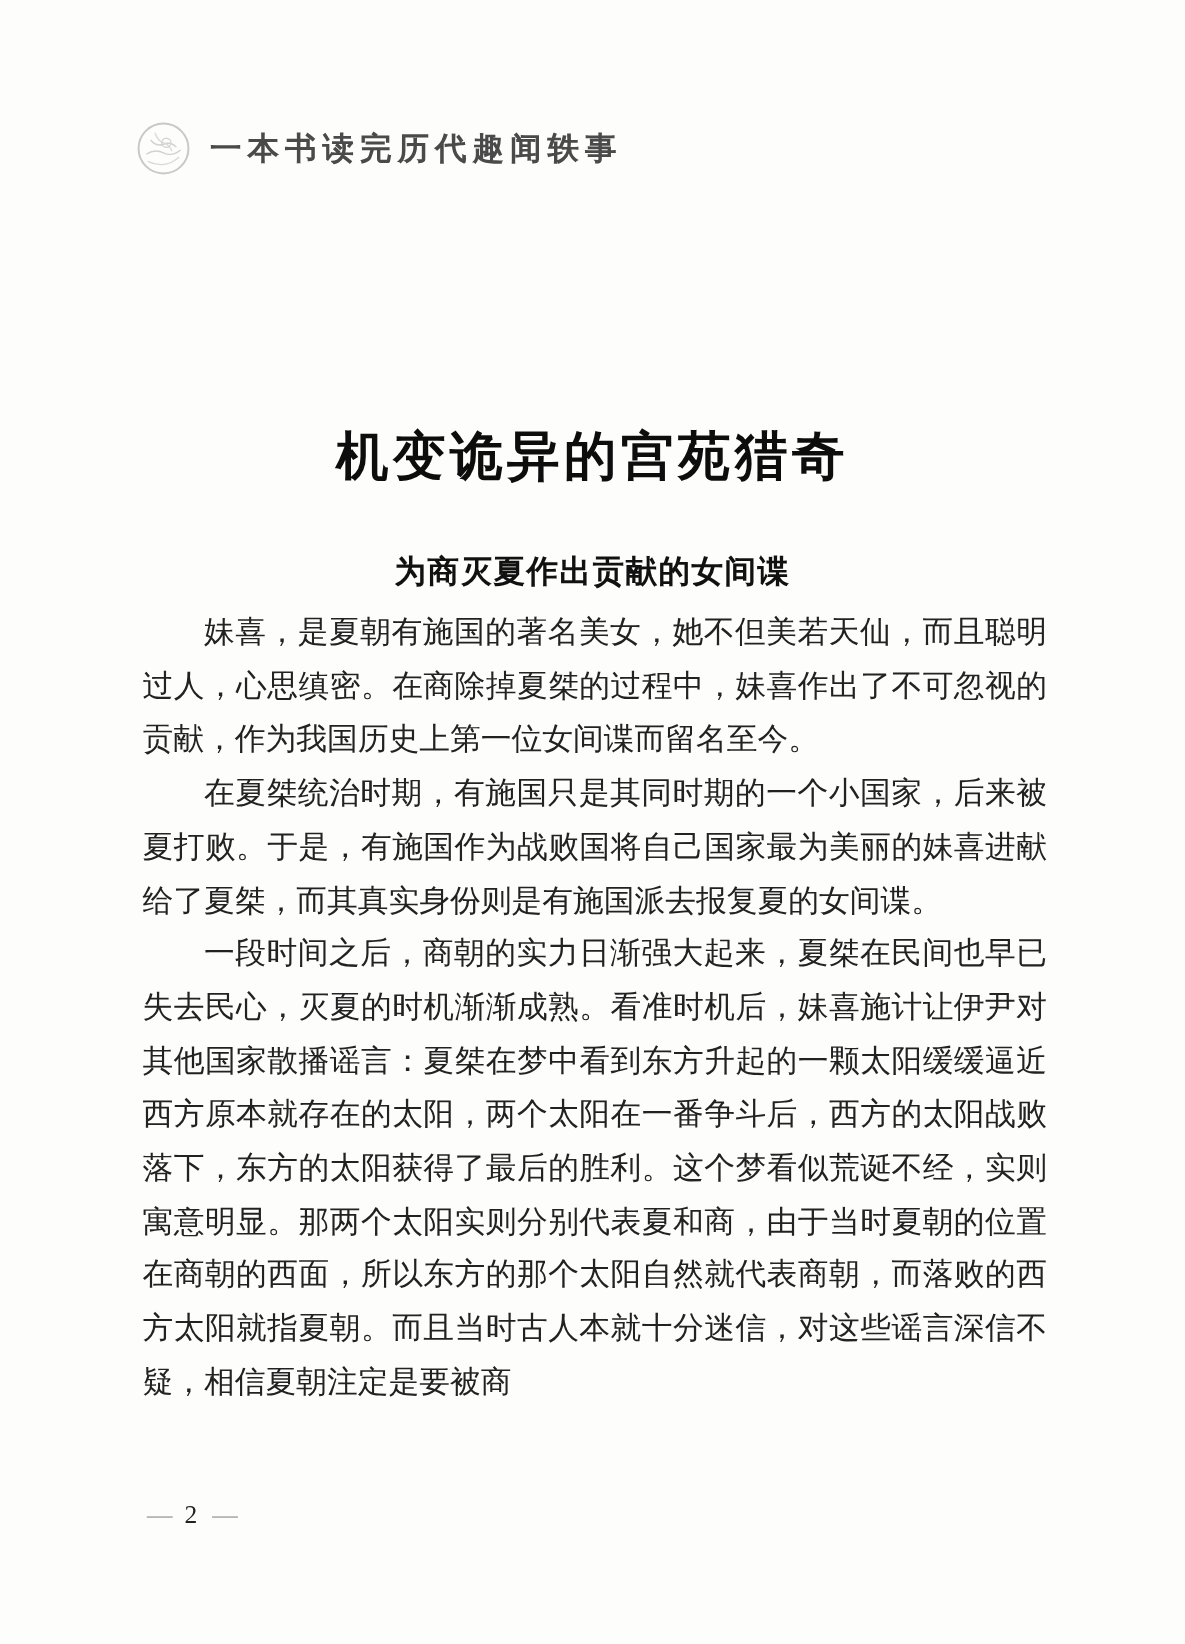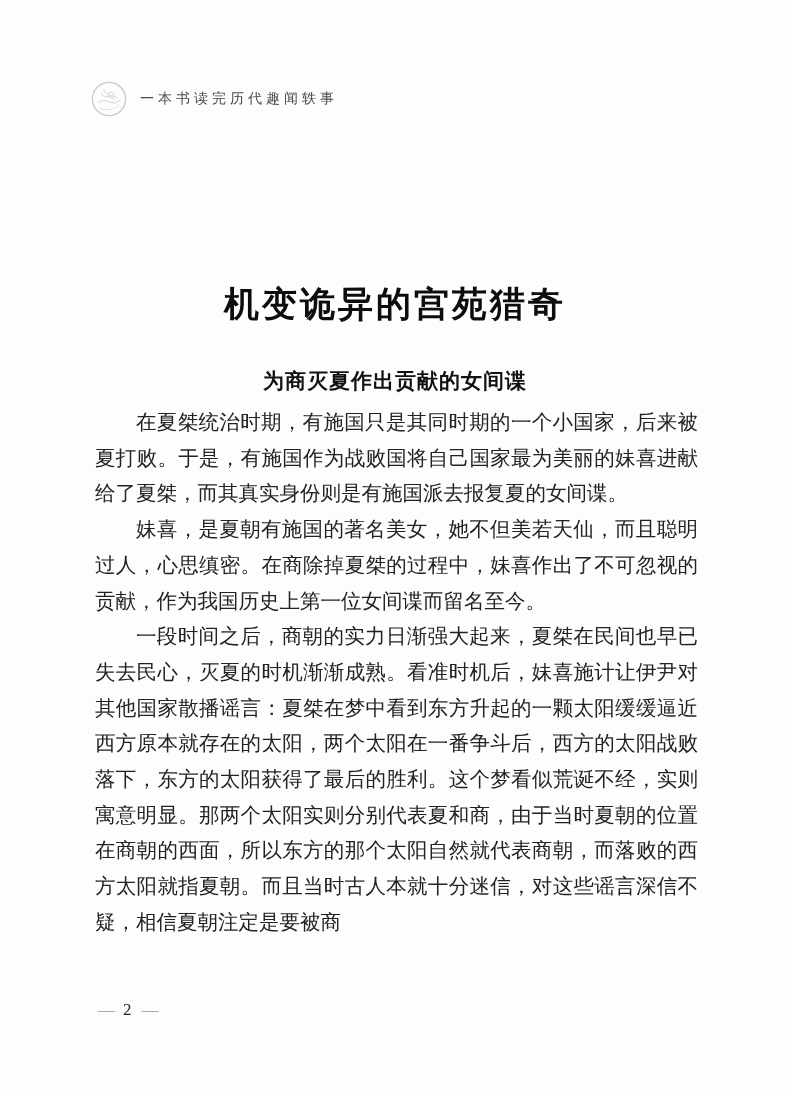--- a/index.html
+++ b/index.html
@@ -26,24 +26,24 @@
     align-items: center;
     gap: 12px;
   }
   .seal {
     width: 38px;
     height: 38px;
     flex: 0 0 auto;
     opacity: 0.75;
   }
   .running-header-title {
-    font-size: 14px;
+    font-size: 21px;
     letter-spacing: 4px;
     color: #4a4a4a;
-    font-weight: 400;
+    font-weight: 700;
   }
   
   .chapter-title {
     position: absolute;
     top: 258px;
     left: 0;
     width: 100%;
     text-align: center;
     font-family: "Liberation Sans", "DejaVu Sans", sans-serif;
     font-weight: 900;
@@ -111,22 +111,22 @@
       <circle cx="22" cy="16" r="3.2" stroke="#c7c7c7" stroke-width="0.9"></circle>
     </svg>
     <span class="running-header-title">一本书读完历代趣闻轶事</span>
   </div>
 
   <h1 class="chapter-title">机变诡异的宫苑猎奇</h1>
 
   <h2 class="section-title">为商灭夏作出贡献的女间谍</h2>
 
   <div class="body-text">
+    <p>妹喜，是夏朝有施国的著名美女，她不但美若天仙，而且聪明过人，心思缜密。在商除掉夏桀的过程中，妹喜作出了不可忽视的贡献，作为我国历史上第一位女间谍而留名至今。</p>
     <p>在夏桀统治时期，有施国只是其同时期的一个小国家，后来被夏打败。于是，有施国作为战败国将自己国家最为美丽的妹喜进献给了夏桀，而其真实身份则是有施国派去报复夏的女间谍。</p>
-    <p>妹喜，是夏朝有施国的著名美女，她不但美若天仙，而且聪明过人，心思缜密。在商除掉夏桀的过程中，妹喜作出了不可忽视的贡献，作为我国历史上第一位女间谍而留名至今。</p>
     <p>一段时间之后，商朝的实力日渐强大起来，夏桀在民间也早已失去民心，灭夏的时机渐渐成熟。看准时机后，妹喜施计让伊尹对其他国家散播谣言：夏桀在梦中看到东方升起的一颗太阳缓缓逼近西方原本就存在的太阳，两个太阳在一番争斗后，西方的太阳战败落下，东方的太阳获得了最后的胜利。这个梦看似荒诞不经，实则寓意明显。那两个太阳实则分别代表夏和商，由于当时夏朝的位置在商朝的西面，所以东方的那个太阳自然就代表商朝，而落败的西方太阳就指夏朝。而且当时古人本就十分迷信，对这些谣言深信不疑，相信夏朝注定是要被商</p>
   </div>
 
   <div class="page-footer">
     <span class="footer-dash">—</span>
     <span class="footer-page-number">2</span>
     <span class="footer-dash">—</span>
   </div>
 
 </div>

